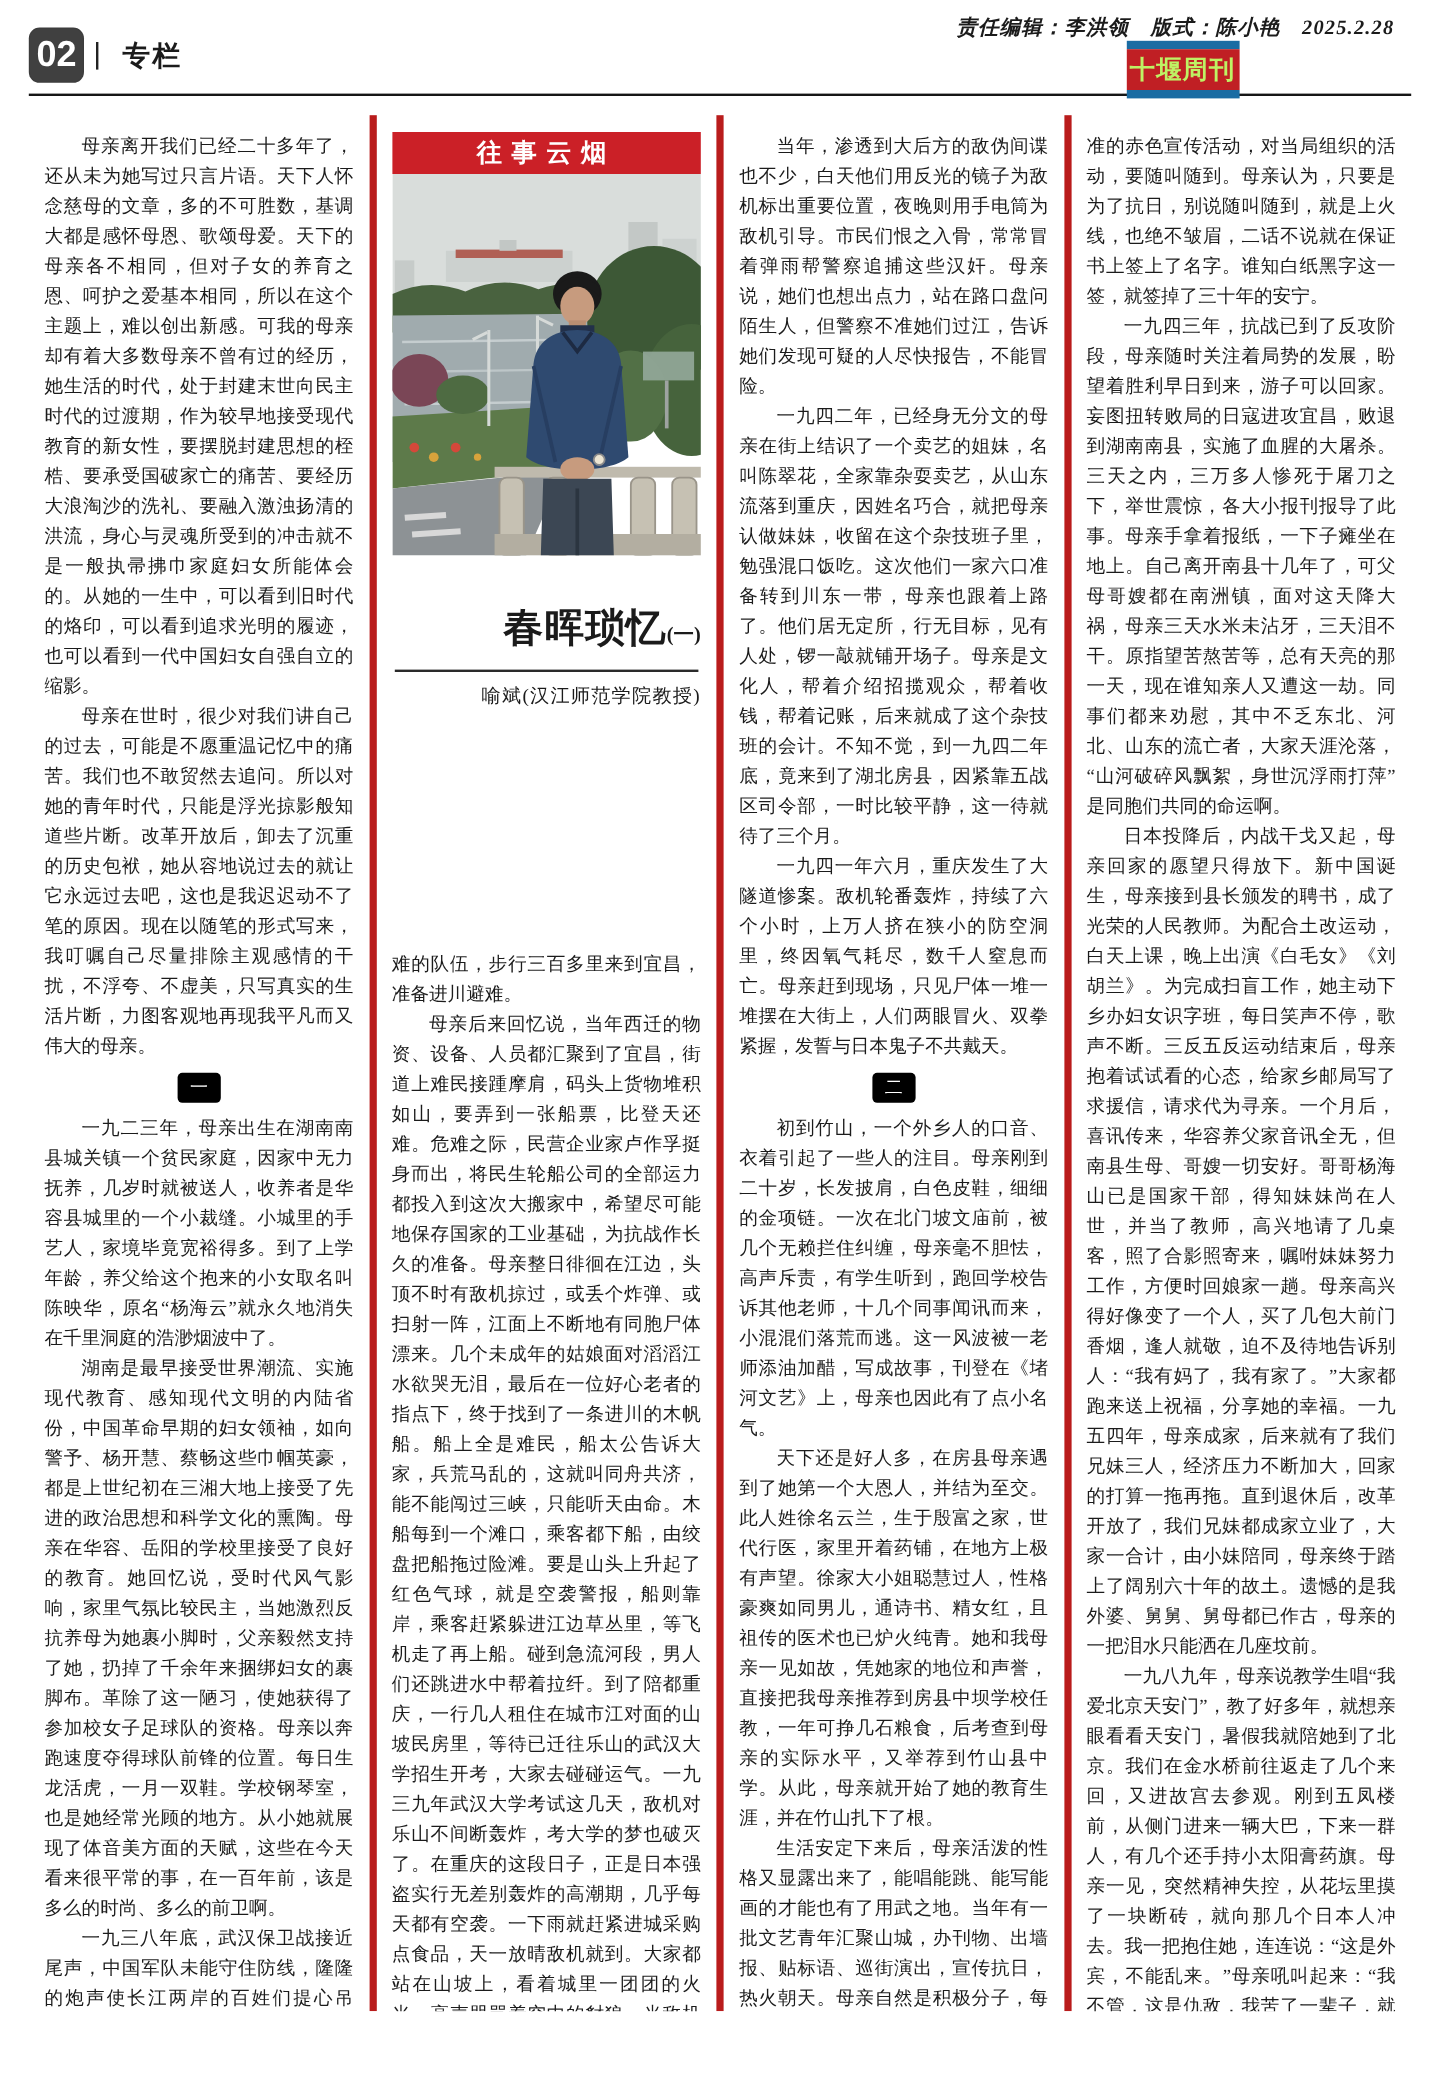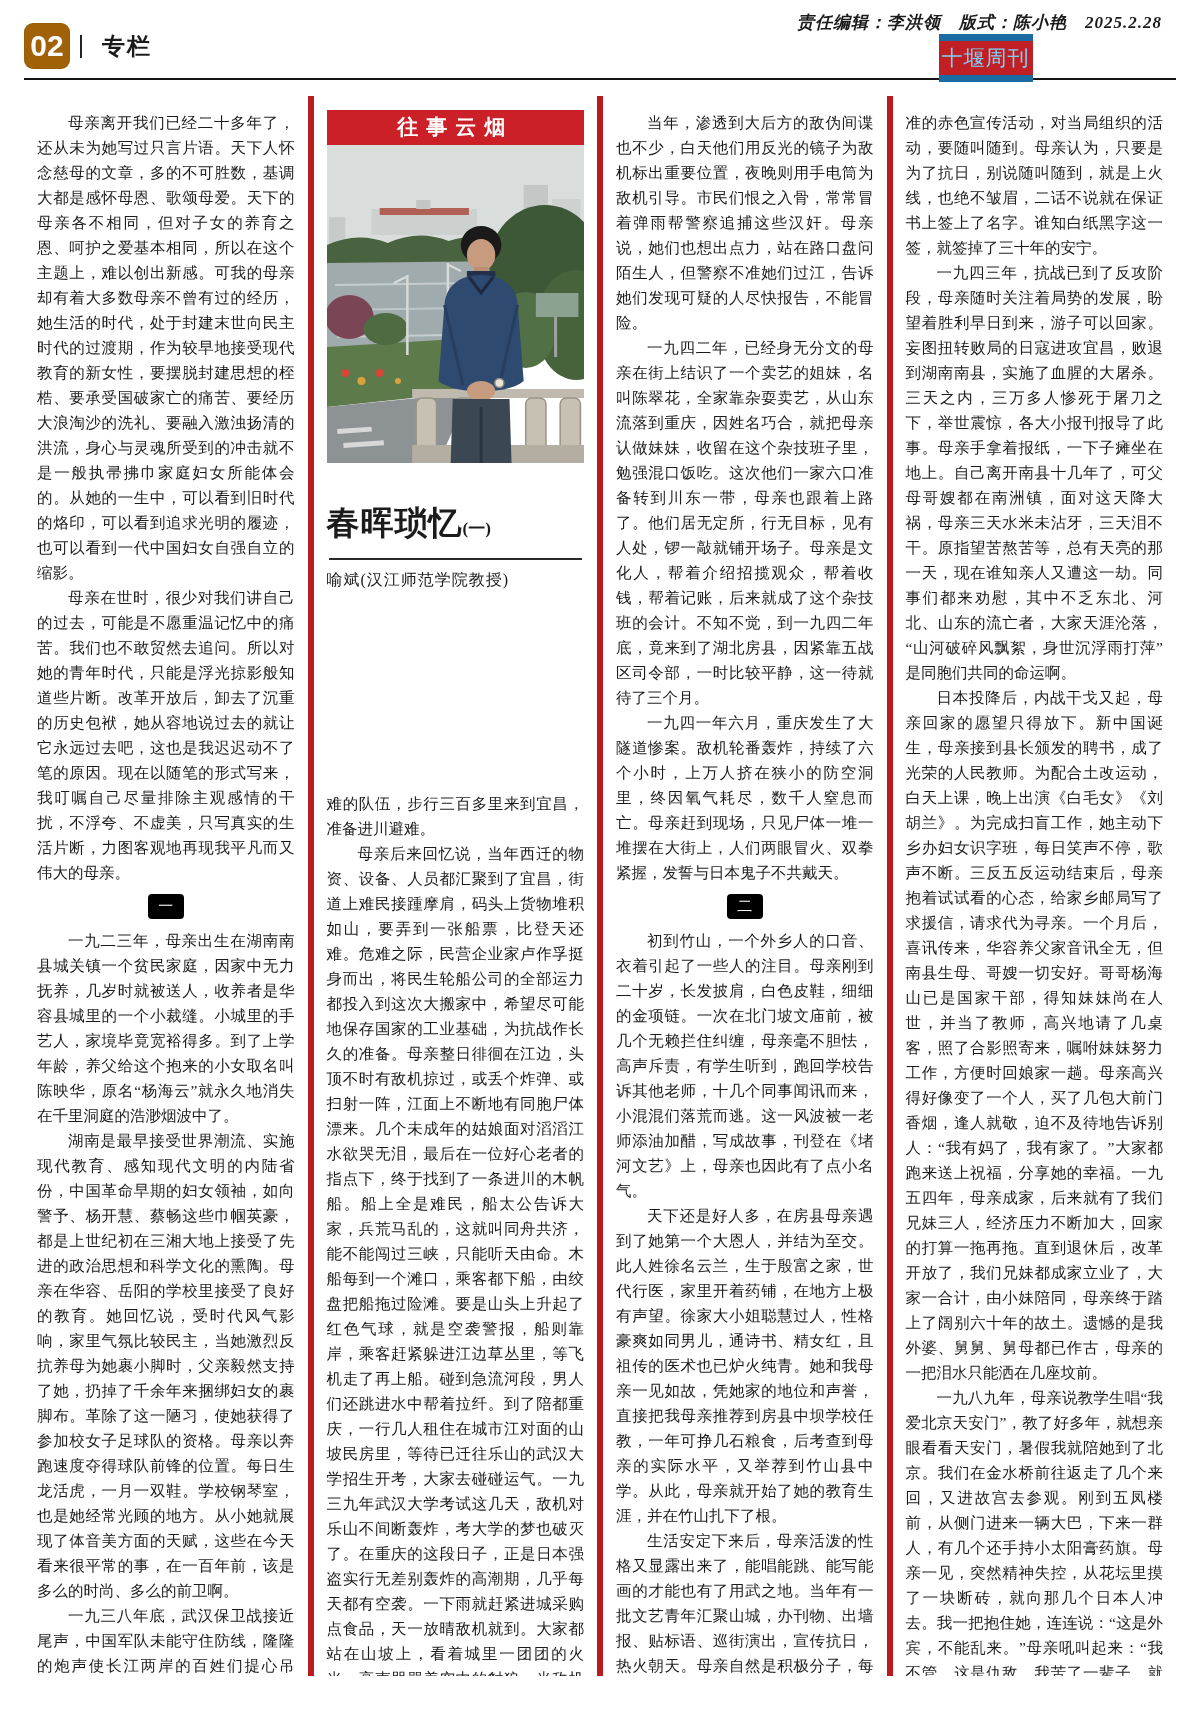--- a/index.html
+++ b/index.html
@@ -3,48 +3,48 @@
 <meta charset="utf-8">
 <style>
   html,body{margin:0;padding:0;}
   body{
     width:1200px;height:1736px;overflow:hidden;background:#ffffff;
     font-family:"Liberation Serif","DejaVu Serif",serif;color:#1b1b1b;
   }
   
   .header{display:flex;align-items:center;padding:22px 26px 8px 24px;height:48px;}
   .pagenum{
-    width:46px;height:46px;border-radius:9px;background:#a16207;color:#fff;
+    width:46px;height:46px;border-radius:9px;background:#404040;color:#fff;
     display:flex;align-items:center;justify-content:center;
     font-family:"Liberation Sans","DejaVu Sans",sans-serif;font-size:30px;font-weight:bold;
     box-shadow:inset 0 0 0 1px rgba(0,0,0,.05);
   }
   .sec-label{font-size:23px;font-weight:bold;margin-left:10px;letter-spacing:2px;
     border-left:2px solid #222;padding-left:20px;line-height:1;}
   .header-right{margin-left:auto;display:flex;align-items:center;flex-direction:column;}
   .credits{font-size:17px;font-weight:bold;font-style:italic;margin-right:12px;letter-spacing:1px;}
   .logo{width:94px;height:48px;display:flex;flex-direction:column;}
   .logo-bar{height:7px;background:#1a6ca3;}
-  .logo-mid{flex:1;background:#c01f24;color:#7dd3fc;display:flex;align-items:center;justify-content:center;
-    font-size:21px;font-weight:normal;letter-spacing:1px;}
+  .logo-mid{flex:1;background:#c01f24;color:#bef264;display:flex;align-items:center;justify-content:center;
+    font-size:21px;font-weight:bold;letter-spacing:1px;}
   .header-rule{border-top:2px solid #151515;margin:0 24px;}
   
   .columns{display:flex;align-items:stretch;padding:16px 24px 0;height:1580px;overflow:hidden;}
   .col{flex:1 1 0;padding:14px 13px 0;min-width:0;}
   .col + .col{border-left:6px solid #b91c1c;}
   .col p{font-size:15.5px;line-height:25px;text-align:justify;margin:0;text-indent:2em;
     word-break:break-all;}
   .col p.noindent{text-indent:0;}
   .marker{width:36px;height:25px;border-radius:4px;background:#000;color:#fff;
     display:flex;align-items:center;justify-content:center;font-size:15px;margin:9px auto;}
   
   .banner{background:#cb2027;color:#fff;text-align:center;font-size:21px;font-weight:bold;
     height:35px;line-height:35px;letter-spacing:8px;}
   .photo{display:block;width:100%;height:318px;}
-  .title-block{text-align:left;margin-top:38px;font-family:Liberation Serif, serif;}
+  .title-block{text-align:right;margin-top:38px;font-family:Liberation Serif, serif;}
   .title-line{white-space:nowrap;}
   .title{font-size:33px;font-weight:bold;letter-spacing:1px;}
   .title-sub{font-size:17px;font-weight:bold;}
   .title-rule{border-top:2px solid #2a2a2a;margin:12px 2px 10px;}
   .author{font-size:16px;letter-spacing:1px;}
   .col2-gap{height:200px;}
 </style>
 </head>
 <body>
 

